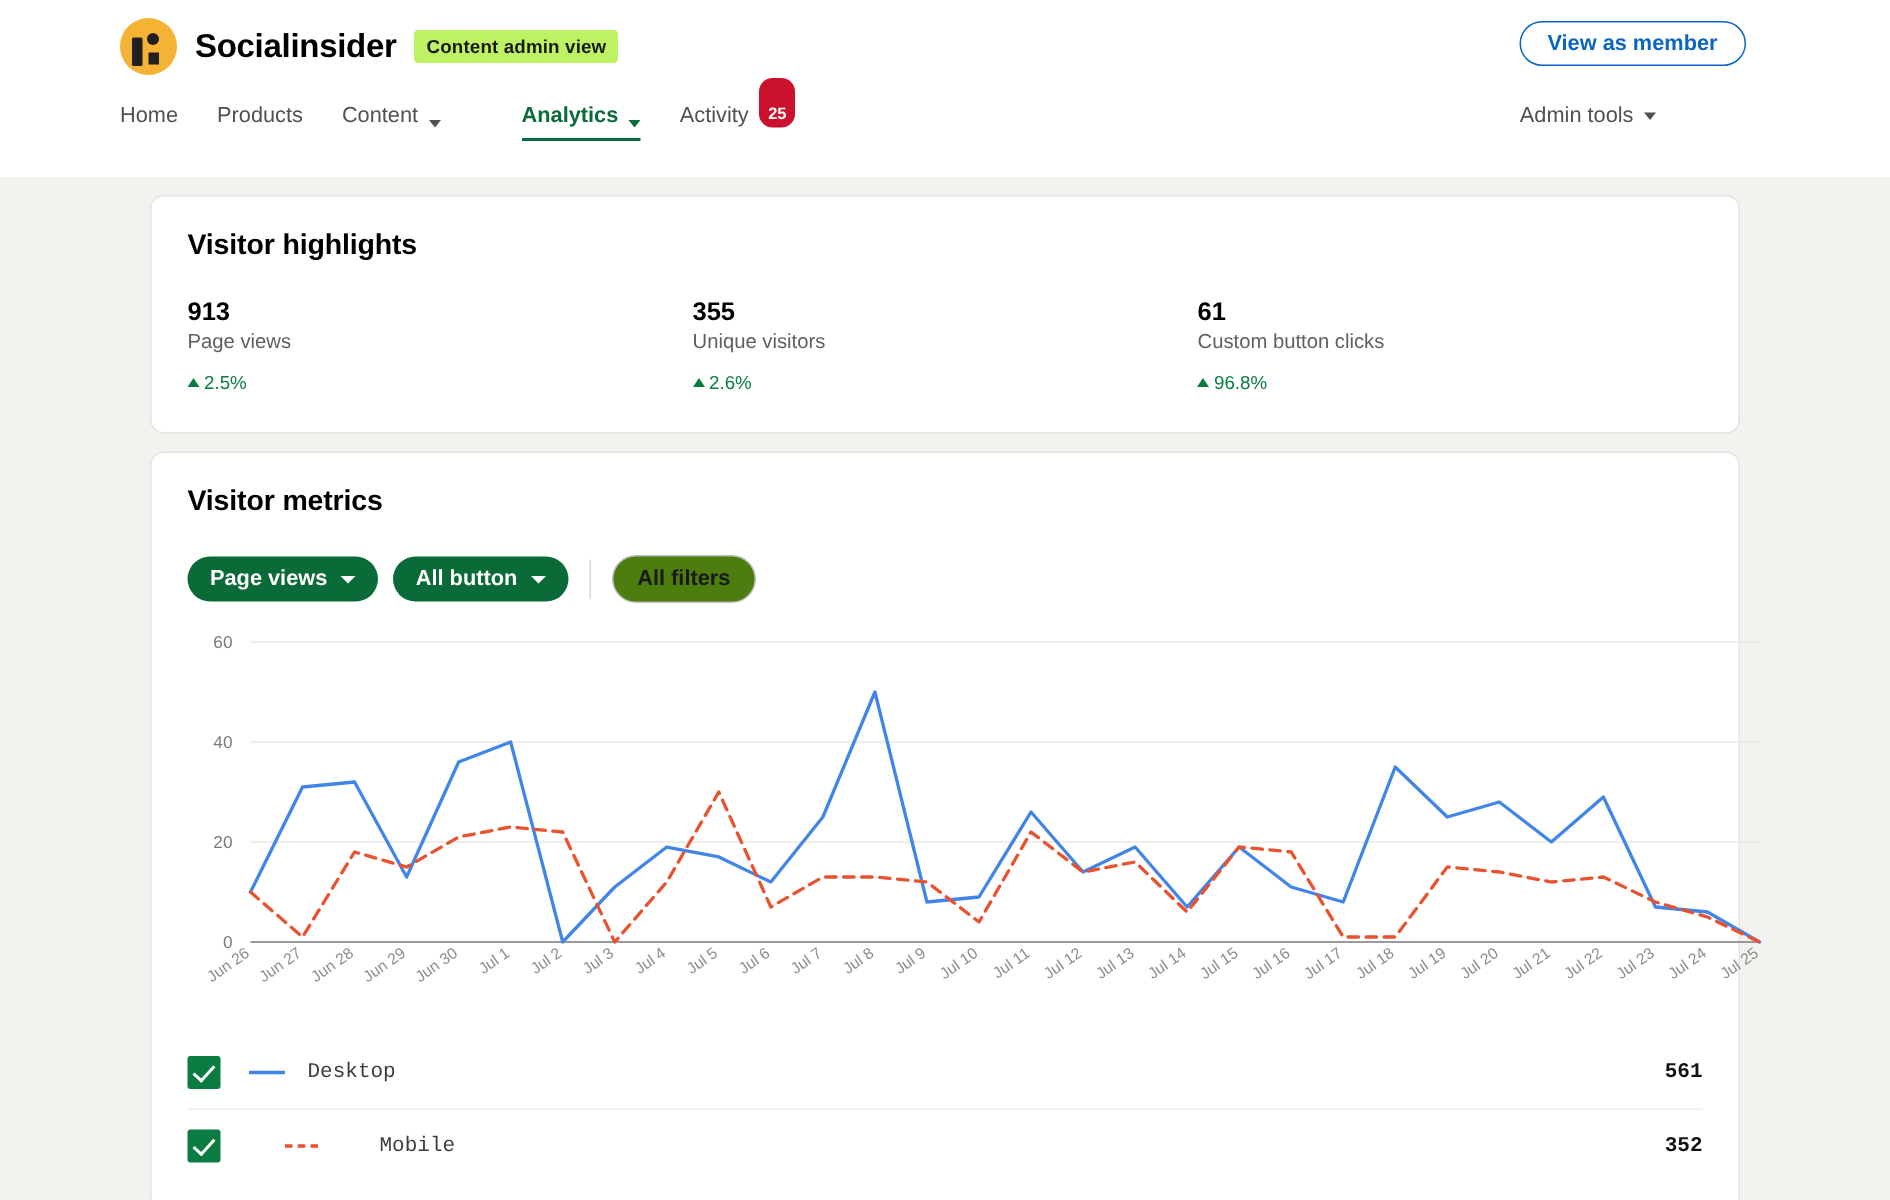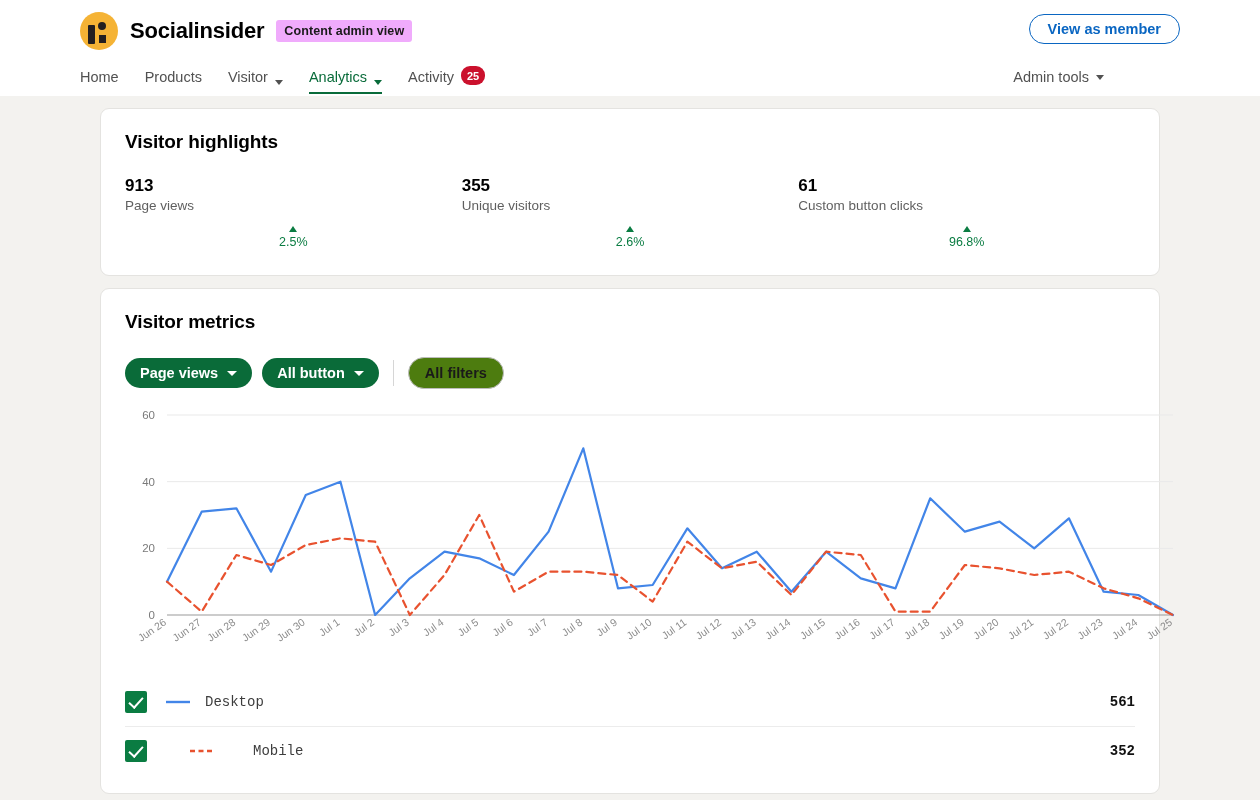--- a/index.html
+++ b/index.html
@@ -7,21 +7,21 @@
     width: 1260px; height: 800px;
     font-family: "Liberation Sans", sans-serif;
     background: #f3f2ef;
     color: #000000;
     overflow: hidden;
   }
 
   
   .topbar {
     background: #ffffff;
-    height: 96px;
+    height: 118px;
     padding: 0 80px;
     position: relative;
   }
   .topbar-row1 {
     display: flex; align-items: center;
     height: 56px;
     padding-top: 6px;
   }
   .logo {
     width: 38px; height: 38px; border-radius: 50%;
@@ -41,65 +41,65 @@
   .logo .sq {
     position: absolute; left: 19px; top: 23px;
     width: 7px; height: 8px; background: #231f20;
   }
   .brand {
     font-size: 22px; font-weight: 600; margin-left: 12px;
     letter-spacing: -0.2px; color: #000;
   }
   .admin-pill {
     margin-left: 12px;
-    background: #f0abfc;
+    background: #bef264;
     color: #1a1a1a;
     font-size: 12.5px; font-weight: 700;
     padding: 4px 8px; border-radius: 3px;
     letter-spacing: 0.1px;
   }
   .view-as {
-    position: absolute; right: 80px; top: 14px;
+    position: absolute; right: 96px; top: 14px;
     border: 1.5px solid #0a66c2;
     color: #0a66c2;
     font-size: 14.5px; font-weight: 700;
     padding: 6px 18px; border-radius: 18px;
     background: #fff; cursor: pointer;
     white-space: nowrap;
   }
   .topbar-row2 {
     display: flex; align-items: flex-end;
     height: 38px; gap: 0px;
     position: relative;
   }
   .navitem {
     font-size: 14.5px; color: #515151;
     padding: 0 0 9px 0;
     margin-right: 26px;
     display: flex; align-items: flex-end; gap: 7px;
     cursor: pointer; position: relative;
     white-space: nowrap;
   }
-  .navitem.active { color: #096b3a; font-weight: 400; }
+  .navitem.active { color: #096b3a; font-weight: 700; margin-left: 28px; }
   .navitem.active::after {
     content: ""; position: absolute; left: 0; right: 0; bottom: 0;
     height: 2.5px; background: #096b3a;
   }
   .caret {
     width: 0; height: 0;
     border-left: 4.5px solid transparent;
     border-right: 4.5px solid transparent;
     border-top: 5px solid #515151;
     display: inline-block;
   }
   .navitem.active .caret { border-top-color: #096b3a; }
   .badge {
     background: #cb112d; color: #fff;
     font-size: 11px; font-weight: 700;
-    border-radius: 9px; padding: 4px 6px 2px;
+    border-radius: 9px; padding: 18px 6px 2px;
     line-height: 1.2;
   }
   .admin-tools {
     position: absolute; right: 76px; bottom: 9px;
     font-size: 14.5px; color: #515151;
     display: flex; align-items: center; gap: 7px;
     cursor: pointer;
   }
 
   
@@ -120,21 +120,21 @@
   
   .highlights {
     display: flex;
     padding: 22px 24px 26px 24px;
   }
   .hl { width: 348px; }
   .hl-value { font-size: 17px; font-weight: 700; line-height: 1.3; }
   .hl-label { font-size: 13.5px; color: #5f5f5f; margin-top: 1px; }
   .hl-delta {
     font-size: 12.5px; color: #0a7c42; margin-top: 13px;
-    display: flex; align-items: center; gap: 3px; flex-direction: column;
+    display: flex; align-items: center; gap: 3px;
   }
   .tri-up {
     width: 0; height: 0;
     border-left: 4px solid transparent;
     border-right: 4px solid transparent;
     border-bottom: 6px solid #0a7c42;
   }
 
   
   .filters {
@@ -208,21 +208,21 @@
   <button class="view-as">View as member</button>
 
   <div class="topbar-row2">
     <div class="navitem">
       <span>Home</span>
     </div>
     <div class="navitem">
       <span>Products</span>
     </div>
     <div class="navitem">
-      <span>Visitor</span>
+      <span>Content</span>
       <span class="caret"></span>
     </div>
     <div class="navitem active">
       <span>Analytics</span>
       <span class="caret"></span>
     </div>
     <div class="navitem">
       <span>Activity</span>
       <span class="badge">25</span>
     </div>

